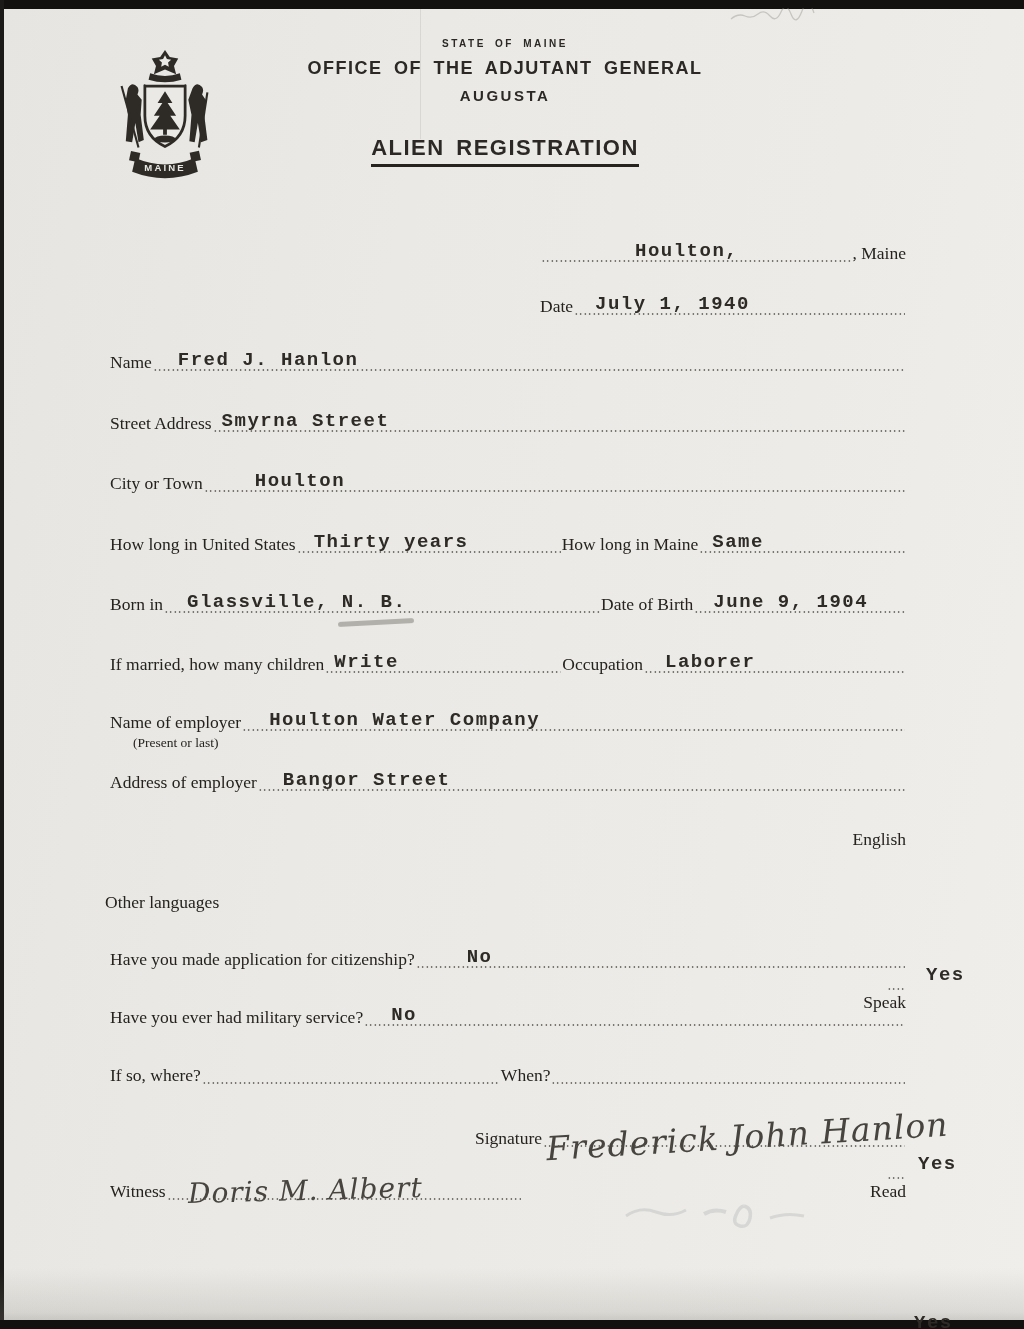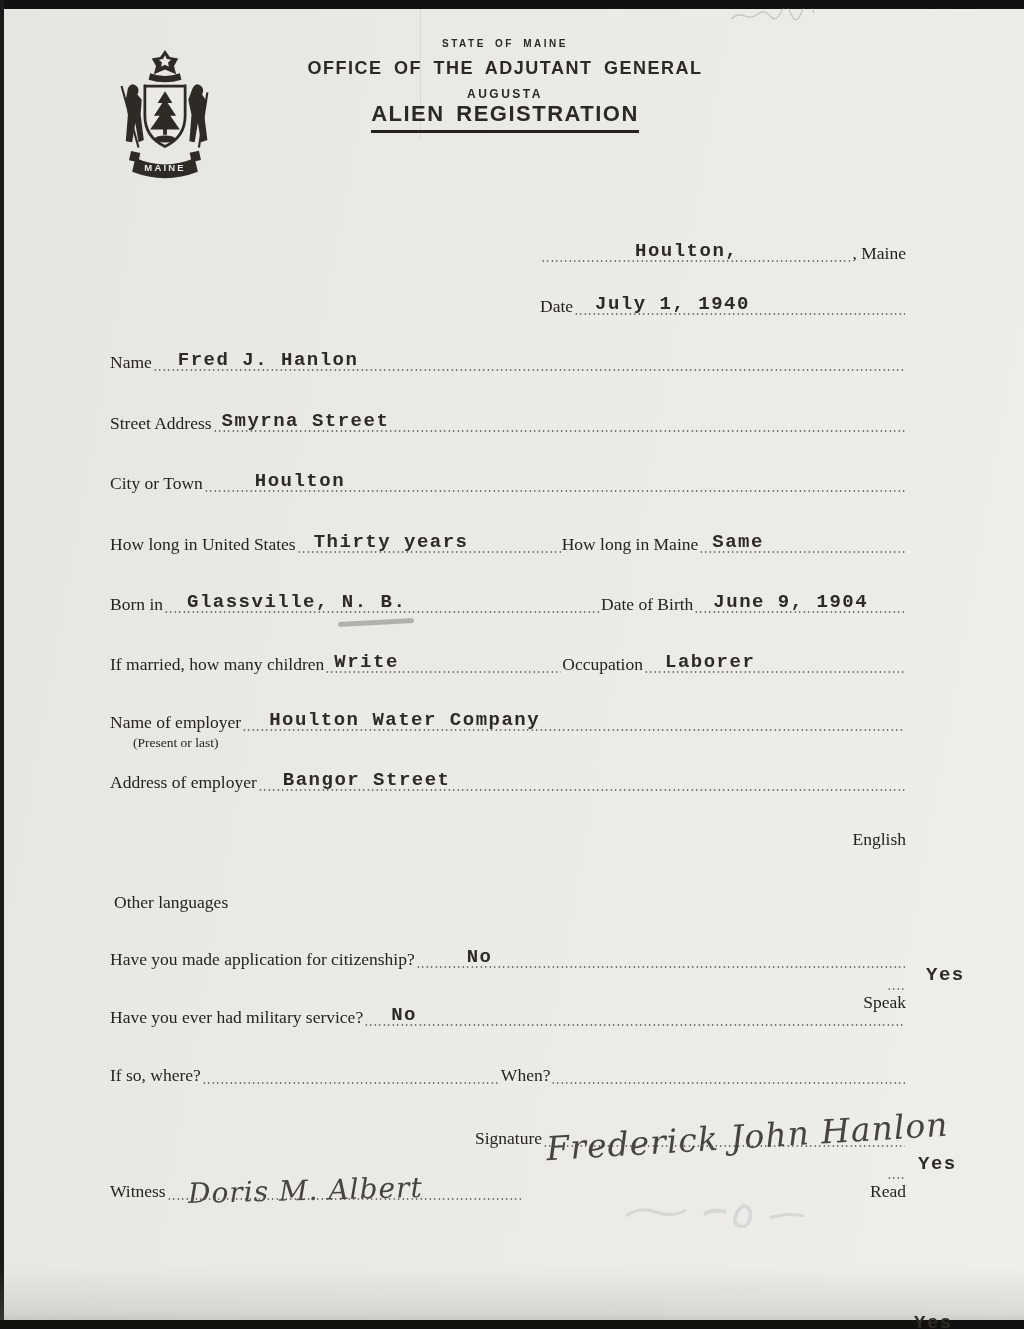--- a/index.html
+++ b/index.html
@@ -18,21 +18,21 @@
   .edge-left   { position:absolute; left:0; top:0; width:4px; height:100%; background:#1c1a18; }
   .bottom-mottle { position:absolute; left:0; bottom:9px; width:100%; height:52px;
     background:linear-gradient(to bottom, rgba(140,136,128,0) 0%, rgba(140,136,128,.20) 85%, rgba(120,116,108,.28) 100%); }
   .fold-crease { position:absolute; left:420px; top:9px; width:1px; height:130px; background:rgba(60,58,54,.10); }
 
   
   .letterhead { position:absolute; left:0; top:38px; width:1010px; text-align:center;
     font-family:"Liberation Sans", sans-serif; color:#2b2825; }
   .lh-state  { font-size:10px; font-weight:bold; letter-spacing:2.5px; word-spacing:4px; margin-bottom:9px; }
   .lh-office { font-size:18px; font-weight:bold; letter-spacing:1.5px; word-spacing:5px; margin-bottom:8px; }
-  .lh-city   { font-size:12px; font-weight:bold; letter-spacing:2.5px; }
+  .lh-city   { font-size:15px; font-weight:bold; letter-spacing:2.5px; margin-bottom:31px; }
   .lh-title  { display:inline-block; font-size:22px; font-weight:bold; letter-spacing:1.5px; word-spacing:4px;
     border-bottom:3px solid #26231f; padding-bottom:3px; }
 
   .seal { position:absolute; left:112px; top:50px; width:106px; height:142px; }
 
   
   .row { position:absolute; display:flex; align-items:flex-end; height:26px; }
   .lbl { font-size:17.5px; line-height:21px; white-space:nowrap; flex:0 0 auto; }
   .dots { position:relative; flex:1 1 auto; height:22px; min-width:20px; }
   .dots::after { content:""; position:absolute; left:1px; right:1px; bottom:2px; height:2.4px;
@@ -198,21 +198,21 @@
     <span class="lbl">Read</span>
     <span class="dots" style="flex:0 0 138px">
       <span class="typed" style="left:28px; bottom:6px">Yes</span>
     </span>
     <span class="lbl">Write</span>
     <span class="dots">
       <span class="typed" style="left:34px; bottom:6px">Yes</span>
     </span>
   </div>
 
-  <div class="row" style="left:114px; top:887px; width:796px;">
+  <div class="row" style="left:105px; top:887px; width:796px;">
     <span class="lbl">Other languages</span>
   </div>
 
   <div class="row" style="left:110px; top:944px; width:796px;">
     <span class="lbl">Have you made application for citizenship?</span>
     <span class="dots">
       <span class="typed" style="left:52px">No</span>
     </span>
   </div>
 

